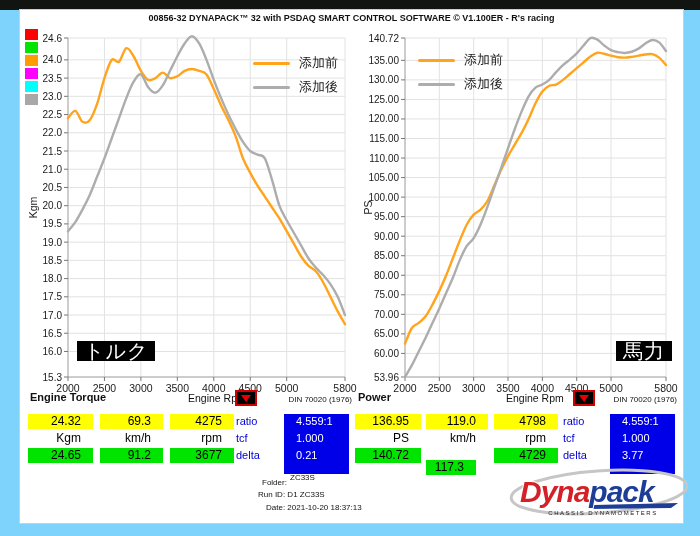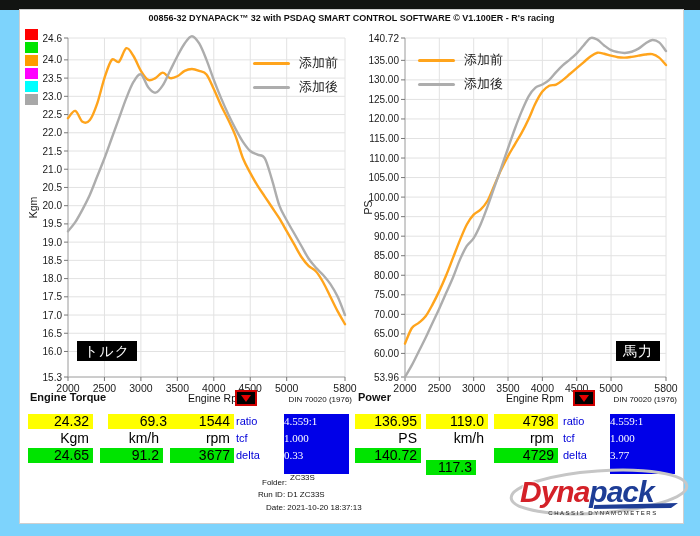--- a/index.html
+++ b/index.html
@@ -8,32 +8,32 @@
   #topband{position:absolute;left:0;top:0;width:700px;height:10px;background:#121412;}
   #panel{position:absolute;left:20px;top:10px;width:663px;height:513px;background:#fff;box-shadow:0 0 0 1px #cfcfcf;}
   #title{position:absolute;left:20px;top:13px;width:663px;text-align:center;font-size:9px;font-weight:bold;color:#111;}
   .swatch{position:absolute;width:13px;height:11px;left:25px;}
   .chart-svg{position:absolute;top:28px;}
   svg text{font-family:"Liberation Sans",sans-serif;fill:#1a1a1a;}
   .legend{position:absolute;}
   .legend-row{display:flex;align-items:center;height:24px;justify-content:space-between;}
   .legend-line{width:37px;height:3px;border-radius:2px;}
   .legend-label{margin-left:9px;font-size:13px;color:#1a1a1a;}
-  .tag{position:absolute;background:#000;color:#fff;font-size:14px;line-height:16px;padding:2px 7px;letter-spacing:1px;}
+  .tag{position:absolute;background:#000;color:#fff;font-size:20px;line-height:16px;padding:2px 7px;letter-spacing:1px;}
   .axis-title{position:absolute;font-size:11px;font-weight:bold;color:#111;}
   .rpm-label{position:absolute;font-size:10.5px;color:#111;}
   .din{position:absolute;width:82px;text-align:right;font-size:8px;color:#111;}
   .arrow-btn{position:absolute;width:22px;height:16px;background:#000;border:2px solid #cf0000;box-sizing:border-box;
              display:flex;align-items:center;justify-content:center;cursor:pointer;}
   .arrow-btn .tri{width:0;height:0;border-left:5px solid transparent;border-right:5px solid transparent;border-top:7px solid #e80000;}
-  .cell{position:absolute;height:15px;font-size:14px;line-height:15px;text-align:right;padding-right:4px;box-sizing:border-box;color:#000;}
+  .cell{position:absolute;height:15px;font-size:12px;line-height:15px;text-align:right;padding-right:12px;box-sizing:border-box;color:#000;}
   .ycell{background:#FFFF00;}
   .gcell{background:#00E400;}
   .plabel{position:absolute;height:15px;font-size:11px;line-height:15px;color:#0000D8;width:44px;}
-  .pbox{position:absolute;height:26px;font-size:11px;line-height:15px;background:#0000E8;color:#fff;padding-left:0;box-sizing:border-box;width:65px;font-family:Liberation Serif, serif;}
+  .pbox{position:absolute;height:26px;font-size:11px;line-height:15px;background:#0000E8;color:#fff;padding-left:12px;box-sizing:border-box;width:65px;}
   .foot{position:absolute;font-size:8px;color:#111;}
   #logo{position:absolute;left:508px;top:466px;}
 </style>
 </head>
 <body>
 
 <div id="screen">
   <div id="topband"></div>
   <div id="panel"></div>
   <div id="title">00856-32 DYNAPACK™ 32 with PSDAQ SMART CONTROL SOFTWARE © V1.100ER - R's racing</div>
@@ -251,34 +251,34 @@
   <div class="din" style="left:270px;top:395px">DIN 70020 (1976)</div>
 
   <div class="axis-title" style="left:358px;top:391px">Power</div>
   <div class="rpm-label" style="left:506px;top:392px">Engine Rpm</div>
   <div class="arrow-btn" style="left:573px;top:390px">
       <div class="tri"></div>
     </div>
   <div class="din" style="left:595px;top:395px">DIN 70020 (1976)</div>
 
   <div class="cell ycell" style="left:28px;top:414px;width:65px">24.32</div>
-  <div class="cell ycell" style="left:108px;top:414px;width:63px">69.3</div>
-  <div class="cell ycell" style="left:170px;top:414px;width:64px">1544</div>
+  <div class="cell ycell" style="left:100px;top:414px;width:63px">69.3</div>
+  <div class="cell ycell" style="left:170px;top:414px;width:64px">4275</div>
   <div class="cell" style="left:28px;top:431px;width:65px">Kgm</div>
   <div class="cell" style="left:100px;top:431px;width:63px">km/h</div>
   <div class="cell" style="left:170px;top:431px;width:64px">rpm</div>
   <div class="cell gcell" style="left:28px;top:448px;width:65px">24.65</div>
   <div class="cell gcell" style="left:100px;top:448px;width:63px">91.2</div>
   <div class="cell gcell" style="left:170px;top:448px;width:64px">3677</div>
   <div class="plabel" style="left:236px;top:414px">ratio</div>
   <div class="plabel" style="left:236px;top:431px">tcf</div>
   <div class="plabel" style="left:236px;top:448px">delta</div>
   <div class="pbox" style="left:284px;top:414px">4.559:1</div>
   <div class="pbox" style="left:284px;top:431px">1.000</div>
-  <div class="pbox" style="left:284px;top:448px">0.33</div>
+  <div class="pbox" style="left:284px;top:448px">0.21</div>
 
   <div class="cell ycell" style="left:355px;top:414px;width:66px">136.95</div>
   <div class="cell ycell" style="left:426px;top:414px;width:62px">119.0</div>
   <div class="cell ycell" style="left:494px;top:414px;width:64px">4798</div>
   <div class="cell" style="left:355px;top:431px;width:66px">PS</div>
   <div class="cell" style="left:426px;top:431px;width:62px">km/h</div>
   <div class="cell" style="left:494px;top:431px;width:64px">rpm</div>
   <div class="cell gcell" style="left:355px;top:448px;width:66px">140.72</div>
   <div class="cell gcell" style="left:426px;top:460px;width:50px">117.3</div>
   <div class="cell gcell" style="left:494px;top:448px;width:64px">4729</div>

